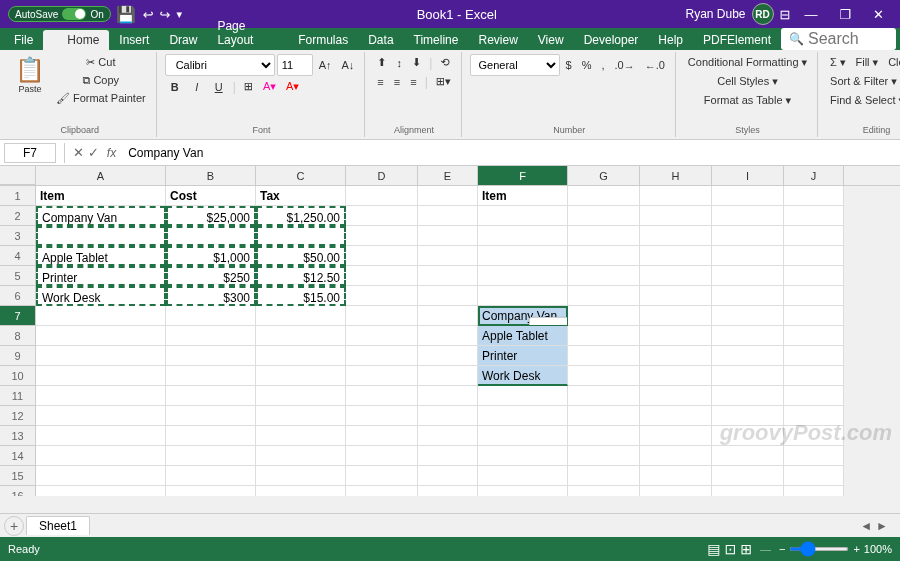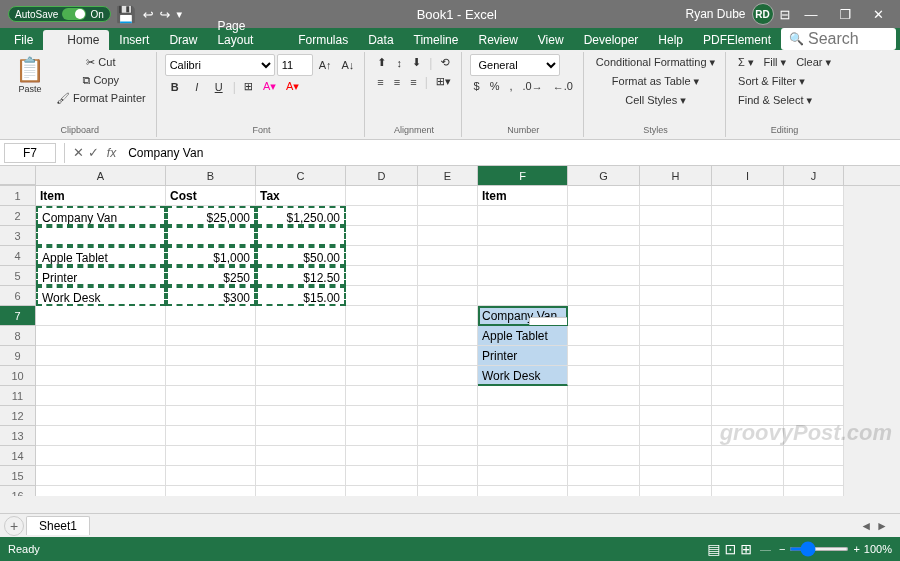--- a/index.html
+++ b/index.html
@@ -1,20 +1,20 @@
 <!DOCTYPE html>
 <html><head>
   <meta charset="utf-8">
   <style>
     * { box-sizing: border-box; margin: 0; padding: 0; }
     body { font-family: 'Segoe UI', Arial, sans-serif; font-size: 12px; background: #f0f0f0; width: 900px; height: 561px; overflow: hidden; }
 
     
     #title-bar {
-      background: #737373;
+      background: #4c1d95;
       color: white;
       height: 28px;
       display: flex;
       align-items: center;
       justify-content: space-between;
       padding: 0 8px;
       font-size: 12px;
     }
     #title-bar-left { display: flex; align-items: center; gap: 6px; }
     #title-bar-center { font-size: 13px; font-weight: 500; margin-left: 46px; }
@@ -75,21 +75,21 @@
       padding: 1px 3px;
       cursor: pointer;
       font-size: 11px;
       color: #333;
     }
     .font-select {
       height: 22px;
       border: 1px solid #ccc;
       border-radius: 2px;
       font-size: 11px;
-      padding: 0 0;
+      padding: 0 6px;
       background: white;
       width: 110px;
     }
     .font-size-input {
       height: 22px;
       border: 1px solid #ccc;
       border-radius: 2px;
       font-size: 11px;
       padding: 0 4px;
       width: 36px;
@@ -405,40 +405,40 @@
         <button class="ribbon-btn-small">≡</button>
         <button class="ribbon-btn-small">≡</button>
         <span style="color:#ccc; margin: 0 2px;">|</span>
         <button class="ribbon-btn-small">⊞▾</button>
       </div>
     </div>
     <div class="ribbon-group-label">Alignment</div>
   </div>
 
   <div class="ribbon-group">
-    <div style="display: flex; flex-direction: column; gap: 2px;">
+    <div style="display: flex; gap: 2px;">
       <select class="number-format-select">
         <option>General</option>
       </select>
       <div class="ribbon-row">
         <button class="ribbon-btn-small">$</button>
         <button class="ribbon-btn-small">%</button>
         <button class="ribbon-btn-small">,</button>
         <button class="ribbon-btn-small">.0→</button>
         <button class="ribbon-btn-small">←.0</button>
       </div>
     </div>
     <div class="ribbon-group-label">Number</div>
   </div>
 
   <div class="ribbon-group">
     <div style="display: flex; flex-direction: column; gap: 2px;">
       <button class="ribbon-btn-small">Conditional Formatting ▾</button>
+      <button class="ribbon-btn-small">Cell Styles ▾</button>
       <button class="ribbon-btn-small">Format as Table ▾</button>
-      <button class="ribbon-btn-small">Cell Styles ▾</button>
     </div>
     <div class="ribbon-group-label">Styles</div>
   </div>
 
 
   <div class="ribbon-group" style="border-right: none;">
     <div style="display: flex; flex-direction: column; gap: 2px;">
       <div class="ribbon-row">
         <button class="ribbon-btn-small">Σ ▾</button>
         <button class="ribbon-btn-small">Fill ▾</button>

